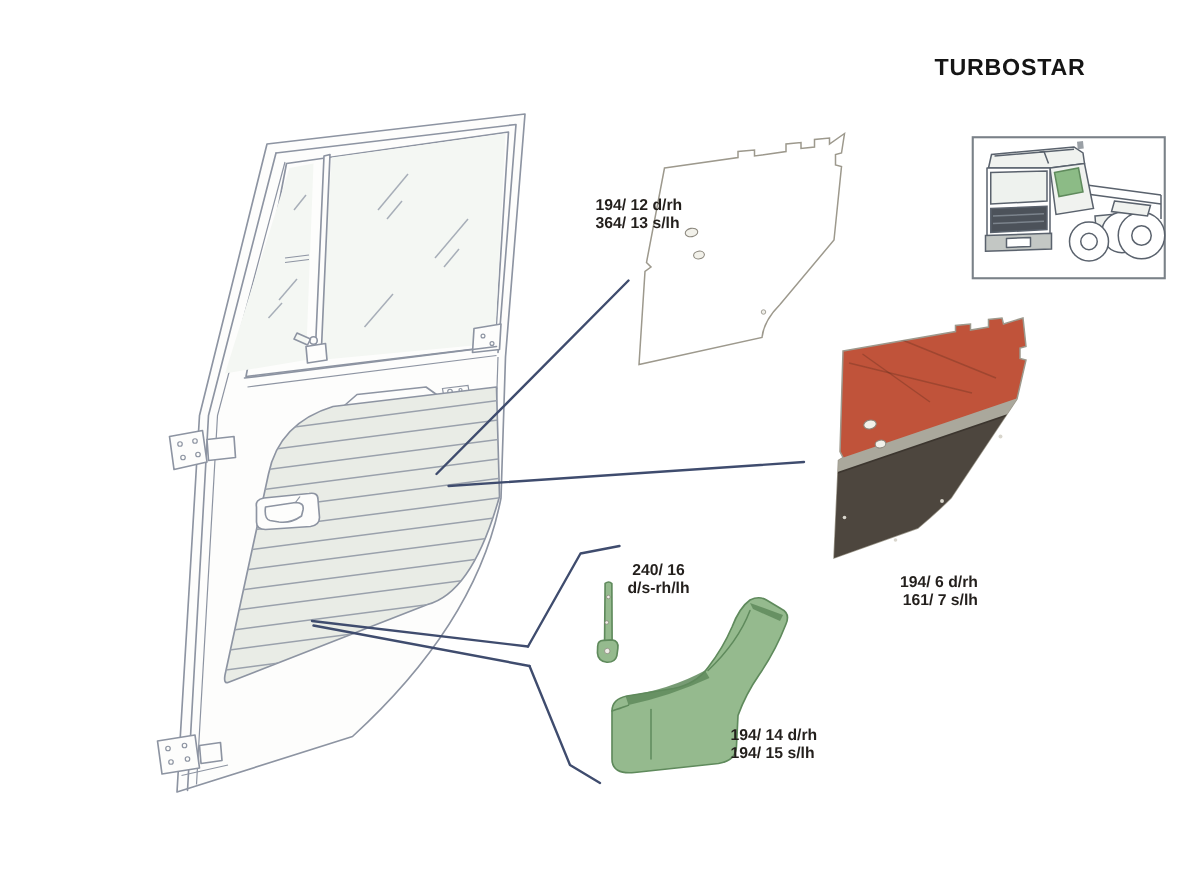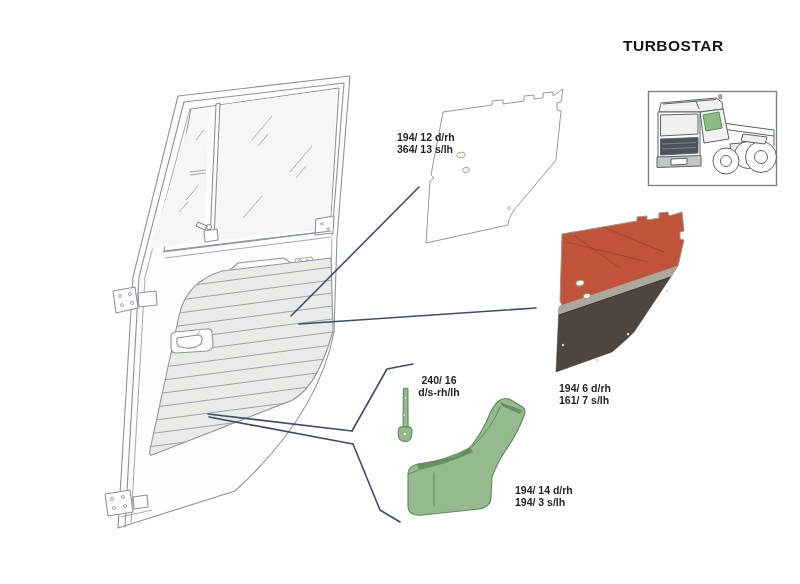--- a/index.html
+++ b/index.html
@@ -256,28 +256,28 @@
   </g>
 </svg>
 
 <div class="title">TURBOSTAR</div>
 
 <div class="callout" style="left:376px;top:132px;margin-left:21px;">
   <div>194/ 12 d/rh</div>
   <div>364/ 13 s/lh</div>
 </div>
 
-<div class="callout" style="left:559px;top:383px;">
+<div class="callout" style="left:600px;top:383px;text-align:right;">
   <div>194/ 6 d/rh</div>
   <div>161/ 7 s/lh</div>
 </div>
 
 <div class="callout center" style="left:413px;top:375px;width:52px;">
   <div>240/ 16</div>
   <div>d/s-rh/lh</div>
 </div>
 
-<div class="callout" style="left:487px;top:485px;margin-left:28px;">
+<div class="callout" style="left:487px;top:485px;">
   <div>194/ 14 d/rh</div>
-  <div>194/ 3 s/lh</div>
+  <div>194/ 15 s/lh</div>
 </div>
 
 </div>
 
 </body></html>

